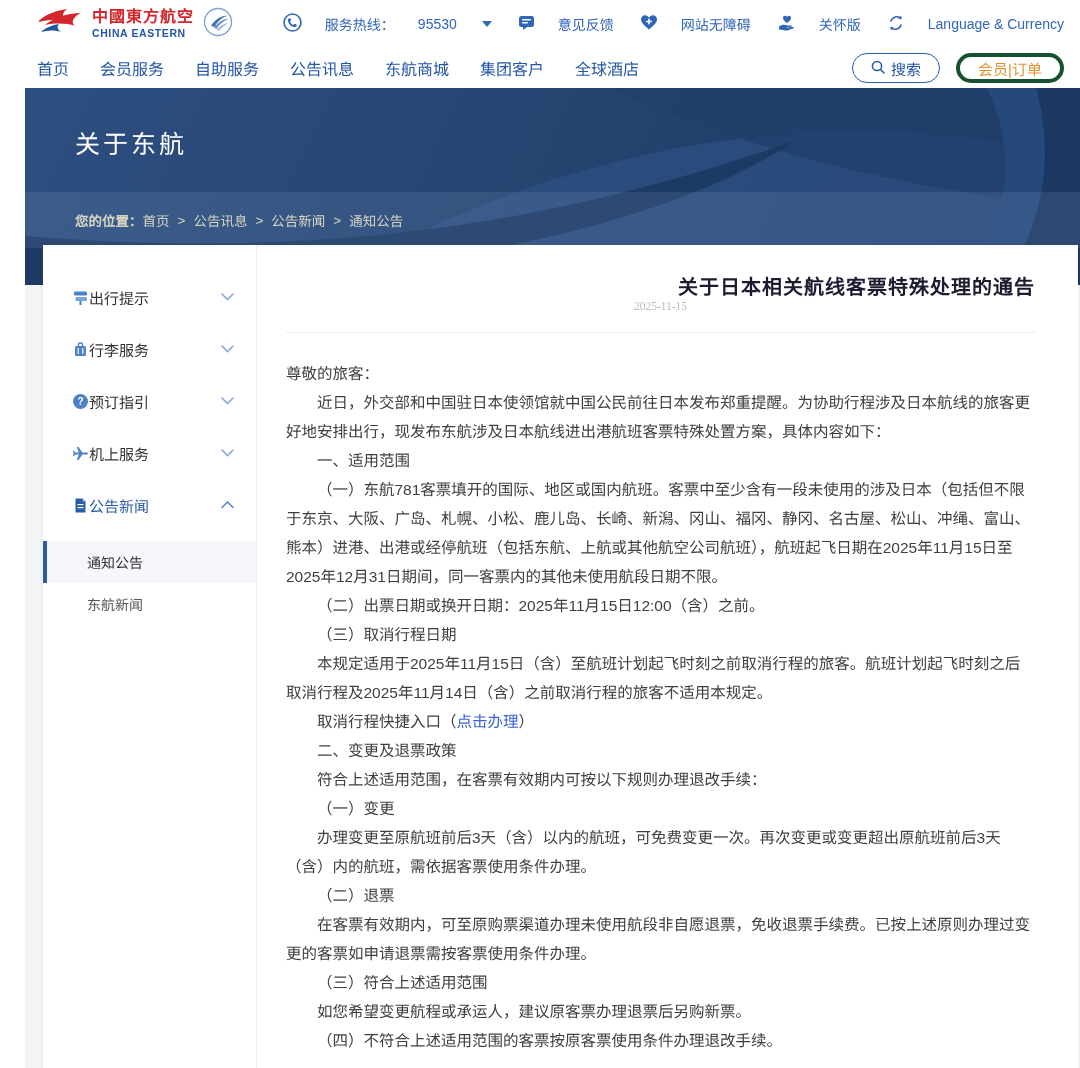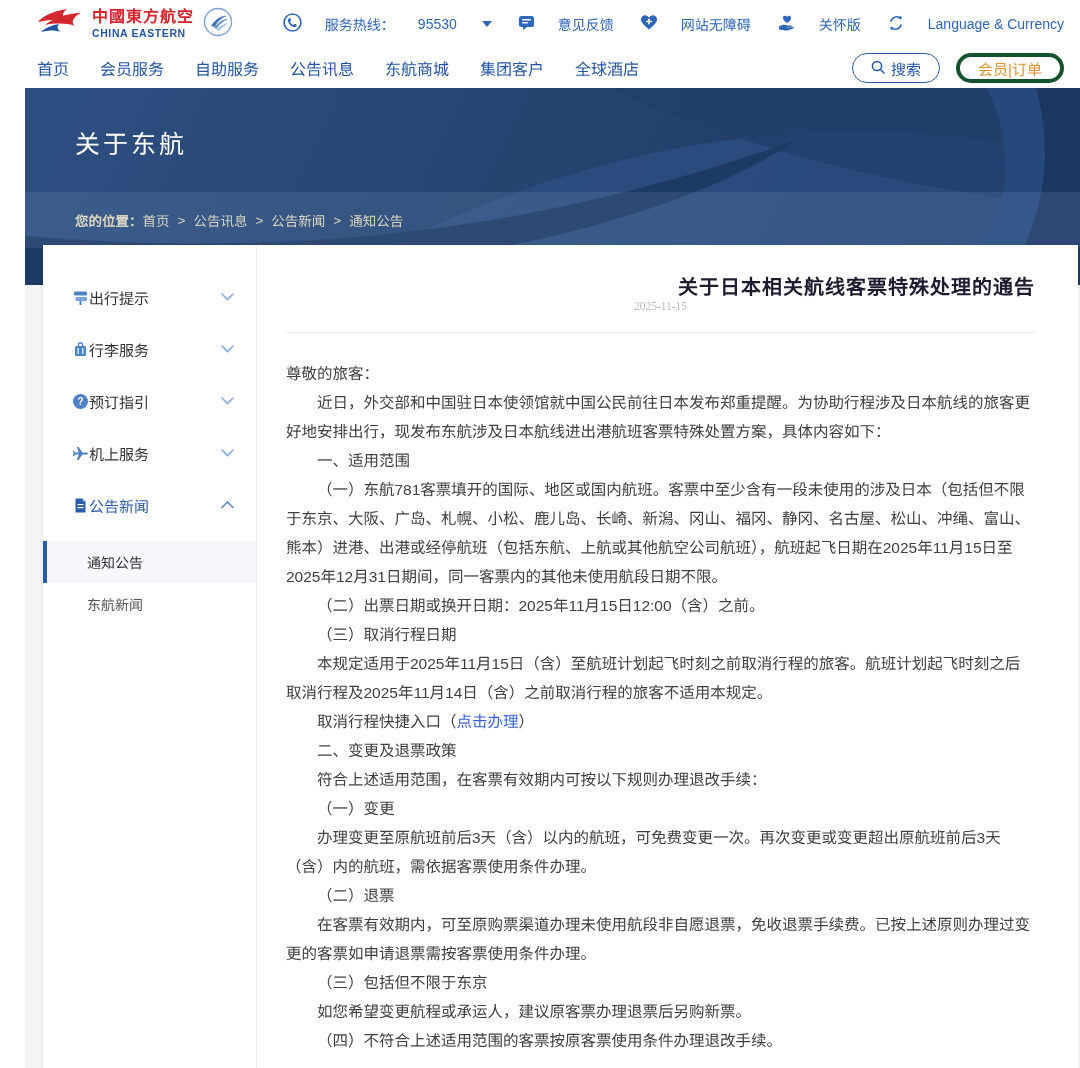--- a/index.html
+++ b/index.html
@@ -302,21 +302,21 @@
             <p class="para text">（二）出票日期或换开日期：2025年11月15日12:00（含）之前。</p>
             <p class="para text">（三）取消行程日期</p>
             <p class="para text">本规定适用于2025年11月15日（含）至航班计划起飞时刻之前取消行程的旅客。航班计划起飞时刻之后取消行程及2025年11月14日（含）之前取消行程的旅客不适用本规定。</p>
             <p class="para link"><span>取消行程快捷入口（</span><a class="inline-link" href="#">点击办理</a><span>）</span></p>
             <p class="para text">二、变更及退票政策</p>
             <p class="para text">符合上述适用范围，在客票有效期内可按以下规则办理退改手续：</p>
             <p class="para text">（一）变更</p>
             <p class="para text">办理变更至原航班前后3天（含）以内的航班，可免费变更一次。再次变更或变更超出原航班前后3天（含）内的航班，需依据客票使用条件办理。</p>
             <p class="para text">（二）退票</p>
             <p class="para text">在客票有效期内，可至原购票渠道办理未使用航段非自愿退票，免收退票手续费。已按上述原则办理过变更的客票如申请退票需按客票使用条件办理。</p>
-            <p class="para text">（三）包括但不限于东京</p>
+            <p class="para text">（三）符合上述适用范围</p>
             <p class="para text">如您希望变更航程或承运人，建议原客票办理退票后另购新票。</p>
             <p class="para text">（四）不符合上述适用范围的客票按原客票使用条件办理退改手续。</p>
             <p class="para spacer"></p>
           </div>
       </div>
 
     </div>
   </div>
 </div>
 

